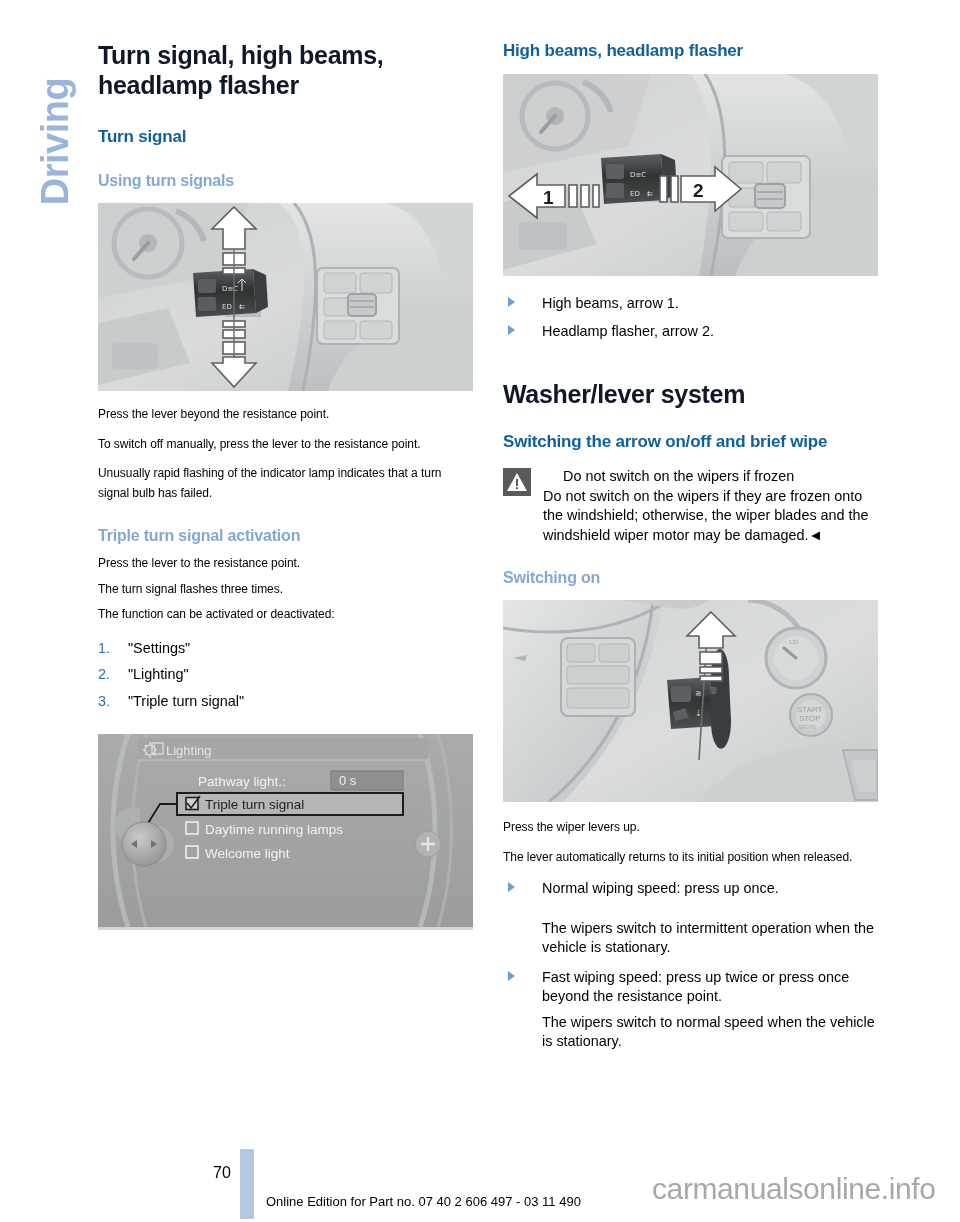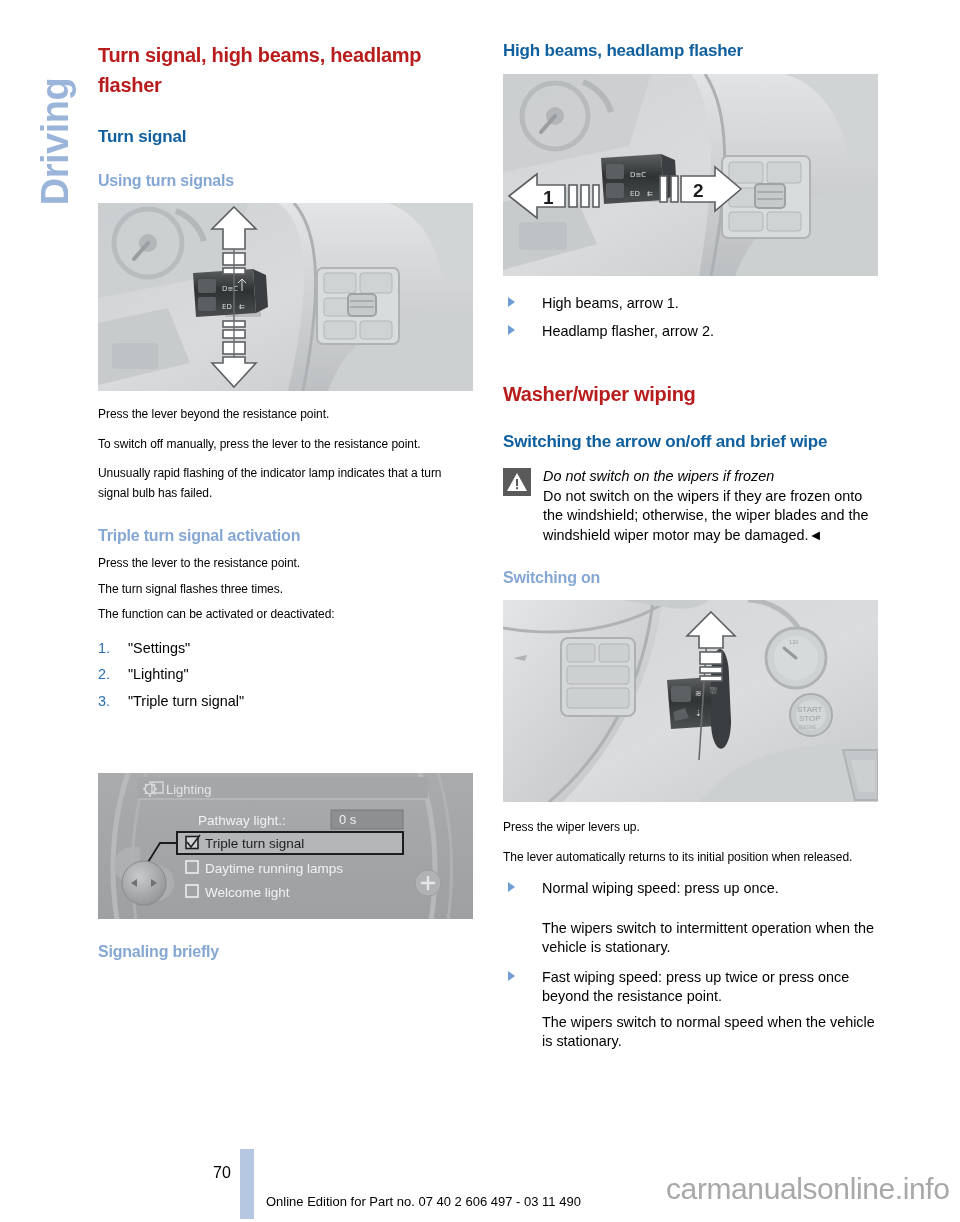--- a/index.html
+++ b/index.html
@@ -30,22 +30,22 @@
   }
 
   
   .col{ position:absolute; top:40px; width:375px; }
   #col-left { left:98px; }
   #col-right{ left:503px; }
 
   
   h1.title{
     margin:0 0 0 0;
-    font-size:20px; line-height:30px; font-weight:bold;
-    color:#b91c1c; letter-spacing:-0.3px;
+    font-size:25px; line-height:30px; font-weight:bold;
+    color:#0f172a; letter-spacing:-0.3px;
   }
   h2.sub{
     margin:0; font-size:17px; line-height:22px; font-weight:bold;
     color:#10609f; letter-spacing:-0.2px;
   }
   h3.subsub{
     margin:0; font-size:16px; line-height:21px; font-weight:bold;
     color:#85a7d4; letter-spacing:-0.2px;
   }
   p.body{
@@ -81,21 +81,21 @@
   .cont{ padding-left:39px; font-size:14.4px; line-height:19.5px; margin-top:-2px;}
 
   
   .warn-wrap{ position:relative; font-size:14.4px; line-height:19.5px; }
   .warn-icon{
     position:absolute; left:0; top:1px;
     width:28px;height:28px; background:#5a5a5a;
     display:flex; align-items:center; justify-content:center;
   }
   .warn-icon svg{display:block;}
-  .warn-head{ padding-left:40px;font-style:italic; }
+  .warn-head{ padding-left:60px; }
   .warn-first{ padding-left:40px; }
 
   
   .fig{ position:relative; width:375px; overflow:hidden; background:#d3d5d6;}
   .fig svg{display:block;}
 
   
   #footer{ position:absolute; left:0; top:1155px; width:960px; height:67px;}
   #page-number{
     position:absolute; left:213px; top:9px;
@@ -103,21 +103,21 @@
   }
   #footer-bar{
     position:absolute; left:240px; top:-6px; width:14px; height:70px;
     background:#b6c7e2;
   }
   #edition{
     position:absolute; left:266px; top:39px;
     font-size:13px; color:#000; white-space:nowrap;
   }
   #watermark{
-    position:absolute; left:666px; top:1172px;
+    position:absolute; left:652px; top:1172px;
     font-size:30px; color:#a8a8a8; white-space:nowrap;
     letter-spacing:-0.4px;
   }
 </style>
 </head>
 <body>
 
 <div id="chapter-tab">
   <div class="label">Driving</div>
 </div>
@@ -233,21 +233,21 @@
       <span>"Lighting"</span>
     </li>
     <li>
       <span class="num">3.</span>
       <span>"Triple turn signal"</span>
     </li>
   </ol>
 
   <div class="sp16"></div>
 
-  <div class="fig" style="height:146px;margin-top:39px;">
+  <div class="fig" style="height:196px;">
     <svg width="375" height="193" viewBox="0 0 375 193">
       <defs>
         <linearGradient id="idbg" x1="0" y1="0" x2="0" y2="1">
           <stop offset="0" stop-color="#a9abac"></stop>
             <stop offset="1" stop-color="#9a9c9d"></stop>
         </linearGradient>
         <radialGradient id="knob" cx="0.4" cy="0.35" r="0.75">
           <stop offset="0" stop-color="#c8cacb"></stop>
             <stop offset="1" stop-color="#8e9091"></stop>
         </radialGradient>
@@ -297,21 +297,20 @@
         <path d="M33 110 l6 -4 v8 z" fill="#6f7172"></path>
         <path d="M59 110 l-6 -4 v8 z" fill="#6f7172"></path>
       </g>
 
       <circle cx="330" cy="110" r="13" fill="#b0b2b3" stroke="#9a9c9d"></circle>
       <path d="M330 103 v14 M323 110 h14" stroke="#e4e6e7" stroke-width="2.4"></path>
     </svg>
   </div>
 
   <div class="sp22"></div>
-  <h3 class="subsub">Signaling briefly</h3>
   <div class="sp8"></div>
 
 </div>
 
 <div class="col" id="col-right">
 
   <h2 class="sub">High beams, headlamp flasher</h2>
 
   <div class="sp12"></div>
 
@@ -391,21 +390,21 @@
       <span class="tri"></span>
       <span>High beams, arrow 1.</span>
     </li>
     <li>
       <span class="tri"></span>
       <span>Headlamp flasher, arrow 2.</span>
     </li>
   </ul>
 
   <div class="sp30"></div>
-  <h1 class="title">Washer/wiper wiping</h1>
+  <h1 class="title">Washer/lever system</h1>
 
   <div class="sp22"></div>
   <h2 class="sub">Switching the arrow on/off and brief wipe</h2>
 
   <div class="sp14"></div>
   <div class="warn-wrap">
     <div class="warn-icon">
       <svg width="22" height="20" viewBox="0 0 22 20">
         <path d="M11 1 L21 19 L1 19 Z" fill="#ffffff"></path>
         <rect x="10" y="7" width="2" height="7" fill="#5a5a5a"></rect>

